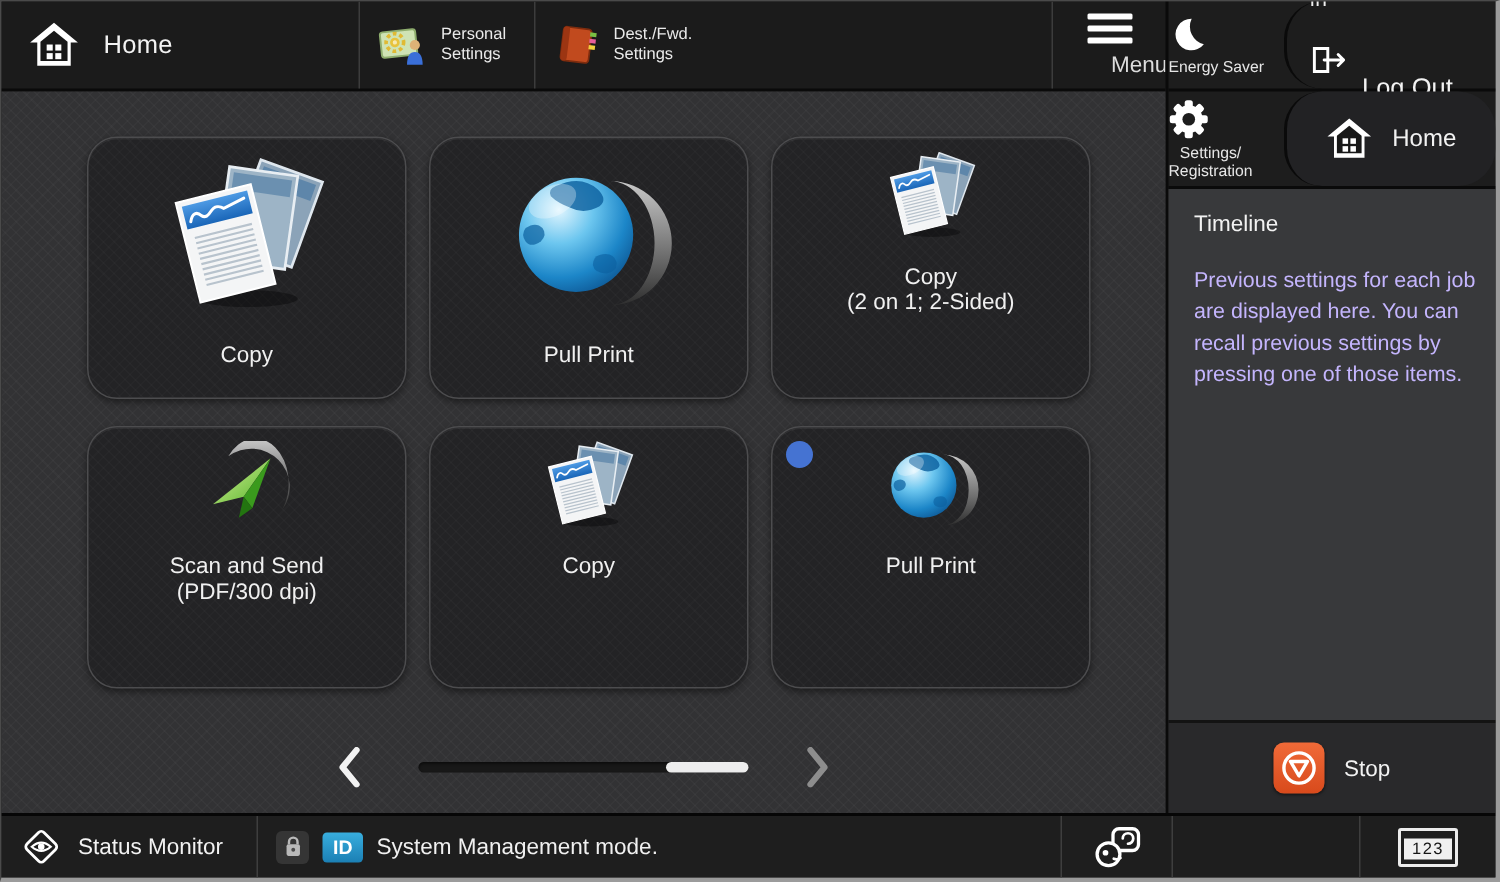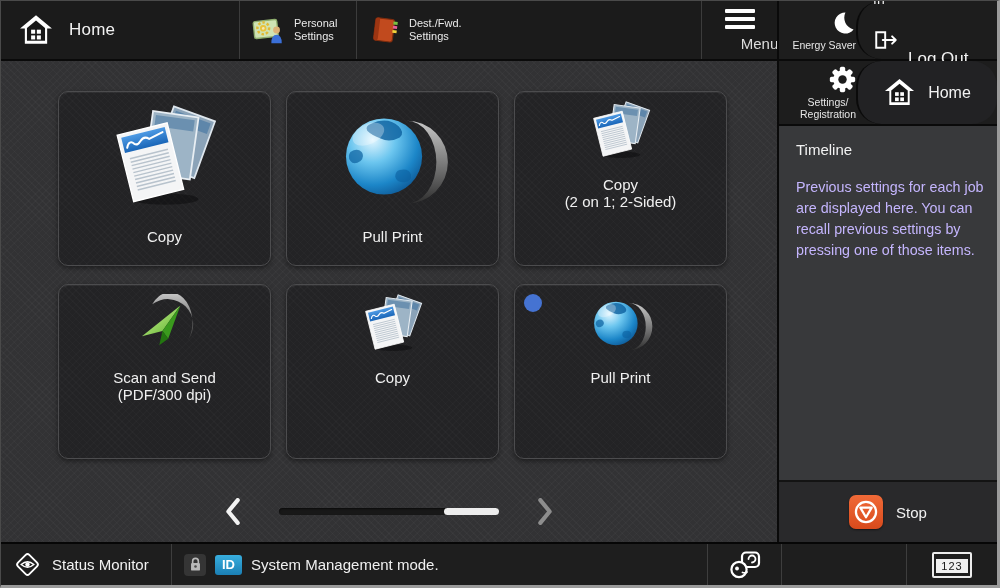--- a/index.html
+++ b/index.html
@@ -43,21 +43,21 @@
   .tiles{
     position:absolute; left:57px; top:30px;
     display:grid; grid-template-columns:repeat(3,213px); grid-auto-rows:175px; gap:18px 15px;
   }
   .tile{
     position:relative;
     background-color:#232325;
     background-image:
       repeating-linear-gradient(45deg, rgba(255,255,255,.02) 0 1px, transparent 1px 5px),
       repeating-linear-gradient(-45deg, rgba(255,255,255,.016) 0 1px, transparent 1px 5px);
-    border:1px solid #4c4c4e; border-radius:10px;
+    border:1px solid #4c4c4e; border-radius:20px;
     box-shadow: inset 0 1px 0 rgba(255,255,255,.06), 0 2px 5px rgba(0,0,0,.45);
     display:flex; flex-direction:column; align-items:center;
     cursor:pointer;
   }
   .tile .icon-wrap{ display:flex; align-items:center; justify-content:center; }
   .t-large .icon-wrap{ height:112px; margin-top:13px; }
   .t-small .icon-wrap{ height:64px; margin-top:9px; }
   .t-large .icon-wrap svg{ height:112px; width:112px; }
   .t-small .icon-wrap svg{ height:64px; width:70px; }
   .tile-label{ font-size:15px; color:#f0f0f0; line-height:17px; text-align:center; }
@@ -69,21 +69,21 @@
   .pager{ position:absolute; bottom:17px; left:50%; transform:translateX(-50%); display:flex; align-items:center; gap:38px; }
   .pg-arrow{ width:17px; height:27px; cursor:pointer; }
   .pager-track{ width:220px; height:7px; background:#181818; border-radius:4px; position:relative; box-shadow:inset 0 1px 2px rgba(0,0,0,.6); cursor:pointer; }
   .pager-thumb{ position:absolute; top:0; right:0; width:55px; height:7px; border-radius:4px; background:#ededed; }
 
   
   .right-panel{ width:220px; display:flex; flex-direction:column; background:#1d1d1d; border-left:2px solid #0a0a0a; }
   .rp-row{ display:flex; border-bottom:2px solid #0a0a0a; }
   .rp-row1{ height:60px; }
   .rp-row2{ height:65px; }
-  .rp-cell-sm{ width:77px; display:flex; flex-direction:column; align-items:flex-end; justify-content:center; gap:3px; cursor:pointer; }
+  .rp-cell-sm{ width:77px; display:flex; flex-direction:column; align-items:flex-start; justify-content:center; gap:3px; cursor:pointer; }
   .rp-cell-sm .clabel{ font-size:10.5px; line-height:12px; color:#e6e6e6; text-align:center; }
   .rp-cell-lg{ flex:1; border-left:2px solid #0a0a0a; cursor:pointer;border-radius:25px; }
   .logout-cell{ display:flex; flex-direction:column; justify-content:center; padding-left:15px; gap:3px; }
   .logout-cell .uname{ font-size:14px; color:#f0f0f0; }
   .logout-row{ display:flex; align-items:center; gap:9px; }
   .logout-row .llabel{ font-size:17px;margin-top:39px; }
   .rp-home-cell{ display:flex; align-items:center; justify-content:center; gap:13px; background:#222224; }
   .rp-home-cell .clabel{ font-size:16px; }
 
   .timeline{ flex:1; background:#38393b; padding:15px 17px; overflow:hidden; }

